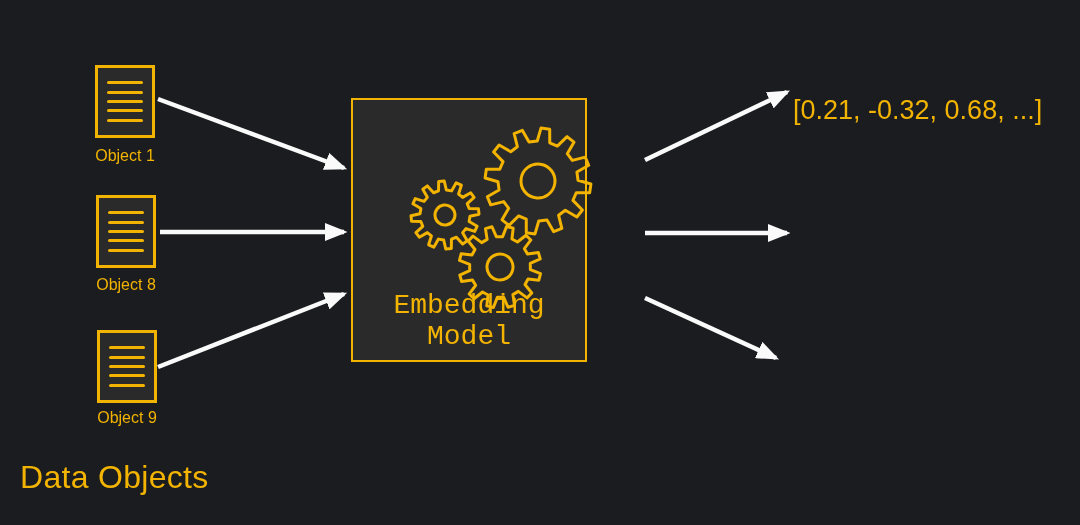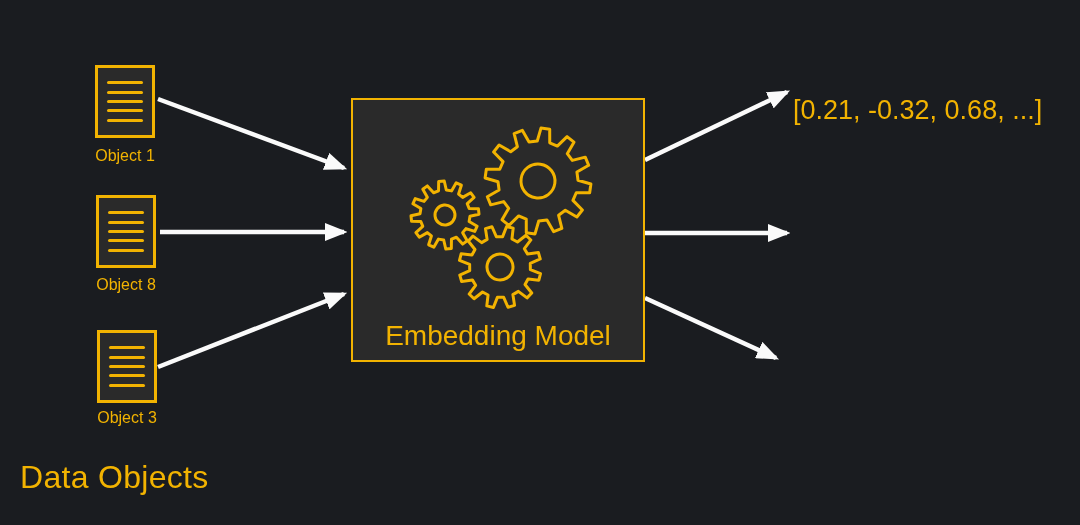--- a/index.html
+++ b/index.html
@@ -17,22 +17,22 @@
     display:flex;flex-direction:column;justify-content:space-evenly;
     padding:7px 9px;
   }
   .doc i{display:block;height:3px;background:var(--accent);border-radius:2px;}
   .obj-label{
     position:absolute;width:120px;text-align:center;color:var(--accent);
     font-size:16px;line-height:18px;
   }
   
   .model-box{
-    position:absolute;left:351px;top:98px;width:294px;height:264px;
-    box-sizing:border-box;border:2px solid var(--accent);background:var(--panel);
+    position:absolute;left:351px;top:98px;width:236px;height:264px;
+    box-sizing:border-box;border:2px solid var(--accent);background:var(--panel);font-family:Liberation Mono, monospace;
   }
   .gears{position:absolute;left:0;top:0;width:290px;height:260px;}
   .model-label{
     position:absolute;left:0;right:0;bottom:8px;text-align:center;
     color:var(--accent);font-size:28px;
   }
   
   .arrows{position:absolute;left:0;top:0;width:1080px;height:525px;pointer-events:none;}
   
   .vector{
@@ -87,21 +87,21 @@
   </div>
   <div class="obj-label" style="left:66px;top:276px;">Object 8</div>
 
   <div class="doc" style="left:97px;top:330px;">
     <i></i>
       <i></i>
       <i></i>
       <i></i>
       <i></i>
   </div>
-  <div class="obj-label" style="left:67px;top:409px;">Object 3</div>
+  <div class="obj-label" style="left:67px;top:409px;">Object 9</div>
 
   <div class="model-box">
     <svg class="gears" viewBox="0 0 290 260" xmlns="http://www.w3.org/2000/svg">
       <g stroke="#f2b301" stroke-width="3" fill="none" stroke-linejoin="round">
         <g transform="translate(185,81) rotate(8)">
           <path d="M39.5 -6.3L52.8 -4.4L52.8 4.4L39.5 6.3L37.3 14.3L48.0 22.6L43.5 30.2L31.1 25.2L25.2 31.1L30.2 43.5L22.6 48.0L14.3 37.3L6.3 39.5L4.4 52.8L-4.4 52.8L-6.3 39.5L-14.3 37.3L-22.6 48.0L-30.2 43.5L-25.2 31.1L-31.1 25.2L-43.5 30.2L-48.0 22.6L-37.3 14.3L-39.5 6.3L-52.8 4.4L-52.8 -4.4L-39.5 -6.3L-37.3 -14.3L-48.0 -22.6L-43.5 -30.2L-31.1 -25.2L-25.2 -31.1L-30.2 -43.5L-22.6 -48.0L-14.3 -37.3L-6.3 -39.5L-4.4 -52.8L4.4 -52.8L6.3 -39.5L14.3 -37.3L22.6 -48.0L30.2 -43.5L25.2 -31.1L31.1 -25.2L43.5 -30.2L48.0 -22.6L37.3 -14.3Z"></path>
             <circle r="17"></circle>
         </g>
         <g transform="translate(92,115) rotate(-6)">
           <path d="M24.7 -3.9L33.9 -2.8L33.9 2.8L24.7 3.9L23.3 9.0L30.8 14.5L27.9 19.4L19.4 15.7L15.7 19.4L19.4 27.9L14.5 30.8L9.0 23.3L3.9 24.7L2.8 33.9L-2.8 33.9L-3.9 24.7L-9.0 23.3L-14.5 30.8L-19.4 27.9L-15.7 19.4L-19.4 15.7L-27.9 19.4L-30.8 14.5L-23.3 9.0L-24.7 3.9L-33.9 2.8L-33.9 -2.8L-24.7 -3.9L-23.3 -9.0L-30.8 -14.5L-27.9 -19.4L-19.4 -15.7L-15.7 -19.4L-19.4 -27.9L-14.5 -30.8L-9.0 -23.3L-3.9 -24.7L-2.8 -33.9L2.8 -33.9L3.9 -24.7L9.0 -23.3L14.5 -30.8L19.4 -27.9L15.7 -19.4L19.4 -15.7L27.9 -19.4L30.8 -14.5L23.3 -9.0Z"></path>

